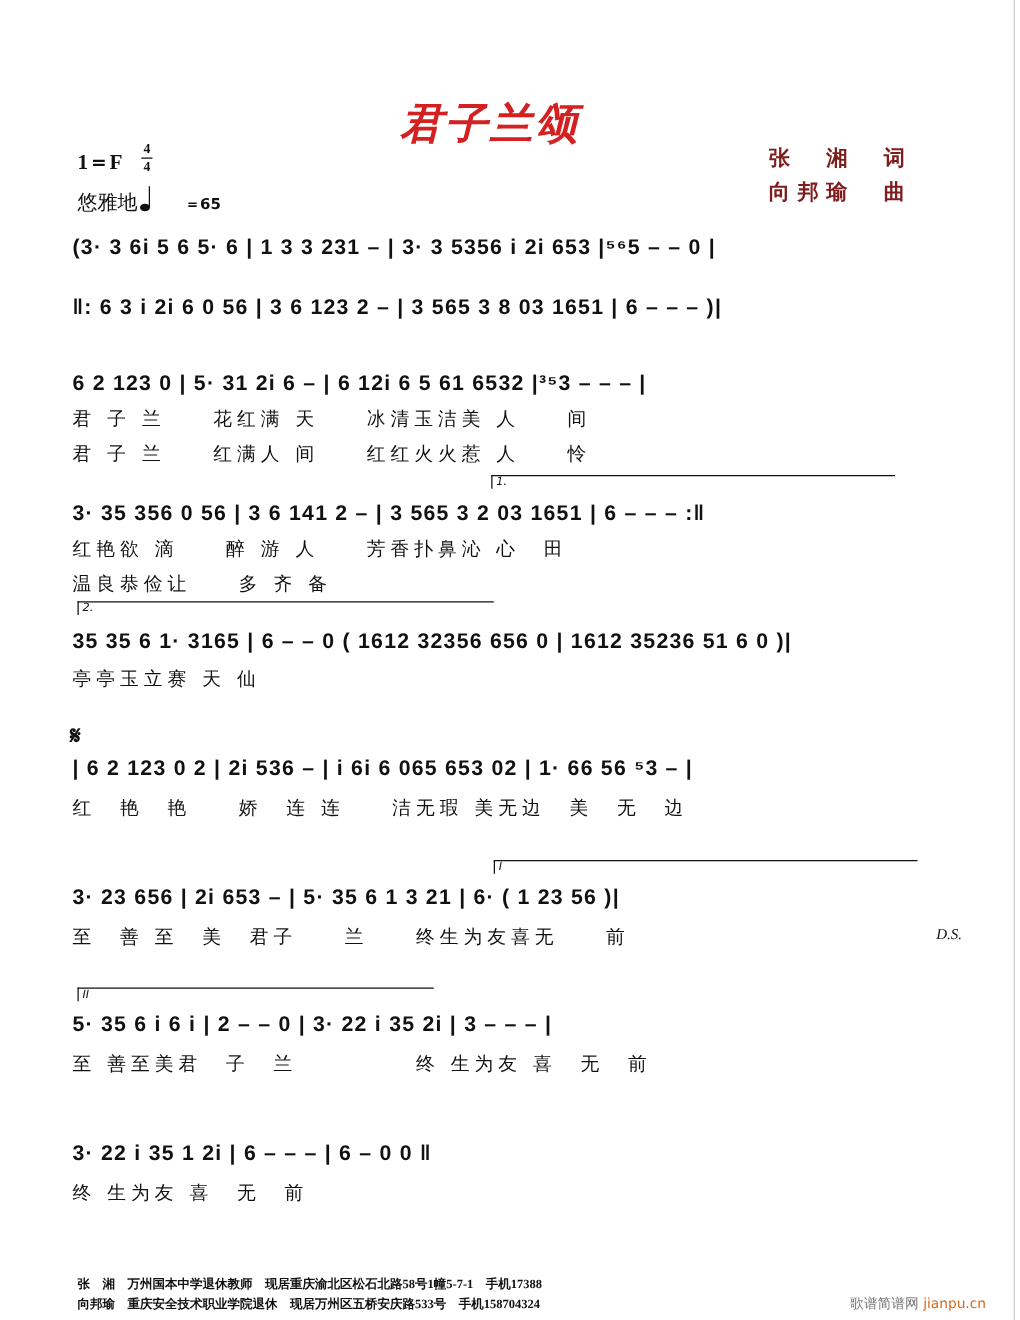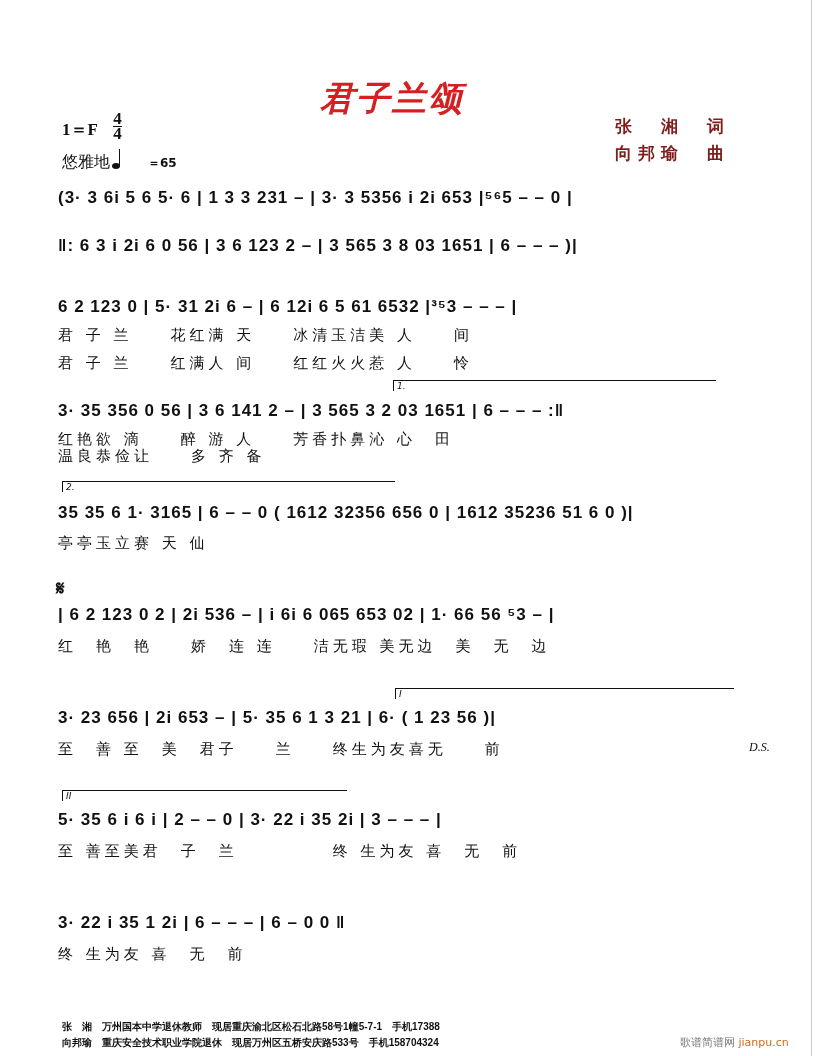--- a/index.html
+++ b/index.html
@@ -2,38 +2,38 @@
 <html><head>
 <meta charset="utf-8">
 <style>
   html, body { margin:0; padding:0; background:#fff; }
   body { width:816px; height:1056px; position:relative; overflow:hidden;
          font-family:"DejaVu Sans", "Liberation Sans", sans-serif; color:#111; }
   .page-border { position:absolute; right:4px; top:0; width:1px; height:1056px; background:#ccc; }
   .title { position:absolute; left:320px; top:76px; font-family:"DejaVu Serif", serif;
            font-size:34px; font-weight:bold; font-style:italic; color:#d42020; letter-spacing:2px; }
   .key { position:absolute; left:62px; top:118px; font-family:"Liberation Serif", serif; font-size:17px; font-weight:bold; }
-  .timesig { position:absolute; left:113px; top:112px; font-family:"Liberation Serif", serif; font-size:17px; font-weight:bold; text-align:center; line-height:14px; }
+  .timesig { position:absolute; left:113px; top:112px; font-family:"Liberation Serif", serif; font-size:11px; font-weight:bold; text-align:center; line-height:14px; }
   .timesig .bar { display:block; border-top:1px solid #111; width:9px; margin:0 auto; }
   .tempo { position:absolute; left:62px; top:152px; font-size:16px; }
   .tempo .bpm { font-size:12px; font-weight:bold;margin-left:28px; }
   .note-glyph { display:inline-block; width:8px; height:6px; background:#111; border-radius:50%; position:relative; top:2px; margin-left:2px; }
   .note-glyph::after { content:""; position:absolute; left:7px; bottom:3px; width:1px; height:17px; background:#111; }
   .credit { position:absolute; right:86px; font-family:"DejaVu Serif", serif; font-size:17px; color:#7f1d1d; font-weight:bold; letter-spacing:6px; }
   .credit.lyr { top:115px; }
   .credit.mus { top:142px; }
 
   .line { position:absolute; left:58px; white-space:nowrap; }
   .notes { font-family:"Liberation Sans", sans-serif; font-weight:bold; font-size:17px; letter-spacing:1px; }
   .lyric { font-family:"DejaVu Serif", serif; font-size:15px; letter-spacing:4px; }
   .volta { position:absolute; border-top:1px solid #111; border-left:1px solid #111; height:10px; }
   .volta span { font-size:9px; font-style:italic; position:absolute; left:3px; top:0px; }
   .segno { position:absolute; left:56px; top:576px; font-size:20px; font-weight:bold; }
   .ds { position:absolute; left:718px; top:740px; font-family:"Liberation Serif", serif; font-style:italic; font-size:12px;margin-left:31px; }
-  .footer { position:absolute; left:62px; font-family:Liberation Sans, sans-serif; font-size:10px; font-weight:bold; }
+  .footer { position:absolute; left:62px; font-family:Liberation Serif, serif; font-size:10px; font-weight:bold; }
   .f1 { top:1020px; } .f2 { top:1036px; }
   .watermark { position:absolute; left:680px; top:1035px; font-size:11px; color:#777; }
   .watermark .dom { color:#d4681a; }
 </style>
 </head>
 <body>
 
 <div class="page-border"></div>
 
 <div class="title">君子兰颂</div>
@@ -57,21 +57,21 @@
 
 <div class="line notes" style="top:297px;">6  2 123  0 | 5· 31 2i 6  – | 6 12i 6  5 61 6532 |³⁵3  –  –  – |</div>
 <div class="line lyric" style="top:326px;">君 子 兰　　花红满 天　　冰清玉洁美 人　　间</div>
 <div class="line lyric" style="top:354px;">君 子 兰　　红满人 间　　红红火火惹 人　　怜</div>
 
 <div class="volta" style="left:393px; top:380px; width:322px;">
     <span>1.</span>
   </div>
 <div class="line notes" style="top:401px;">3· 35 356   0 56 | 3 6  141  2  – | 3 565 3  2 03 1651 | 6  –  –  – :‖</div>
 <div class="line lyric" style="top:430px;">红艳欲 滴　　醉 游 人　　芳香扑鼻沁 心　田</div>
-<div class="line lyric" style="top:447px;">温良恭俭让　　多 齐 备</div>
+<div class="line lyric" style="top:458px;">温良恭俭让　　多 齐 备</div>
 
 <div class="volta" style="left:62px; top:481px; width:332px;">
     <span>2.</span>
   </div>
 <div class="line notes" style="top:503px;">35 35 6  1· 3165 | 6  –  –  0 ( 1612 32356  656 0 | 1612 35236  51 6 0 )|</div>
 <div class="line lyric" style="top:534px;">亭亭玉立赛 天 仙</div>
 
 <div class="segno">𝄋</div>
 <div class="line notes" style="top:605px;">| 6  2 123  0 2 | 2i 536  – | i 6i 6 065 653 02 | 1· 66 56 ⁵3  – |</div>
 <div class="line lyric" style="top:637px;">红　艳　艳　　娇　连 连　　洁无瑕 美无边　美　无　边</div>

